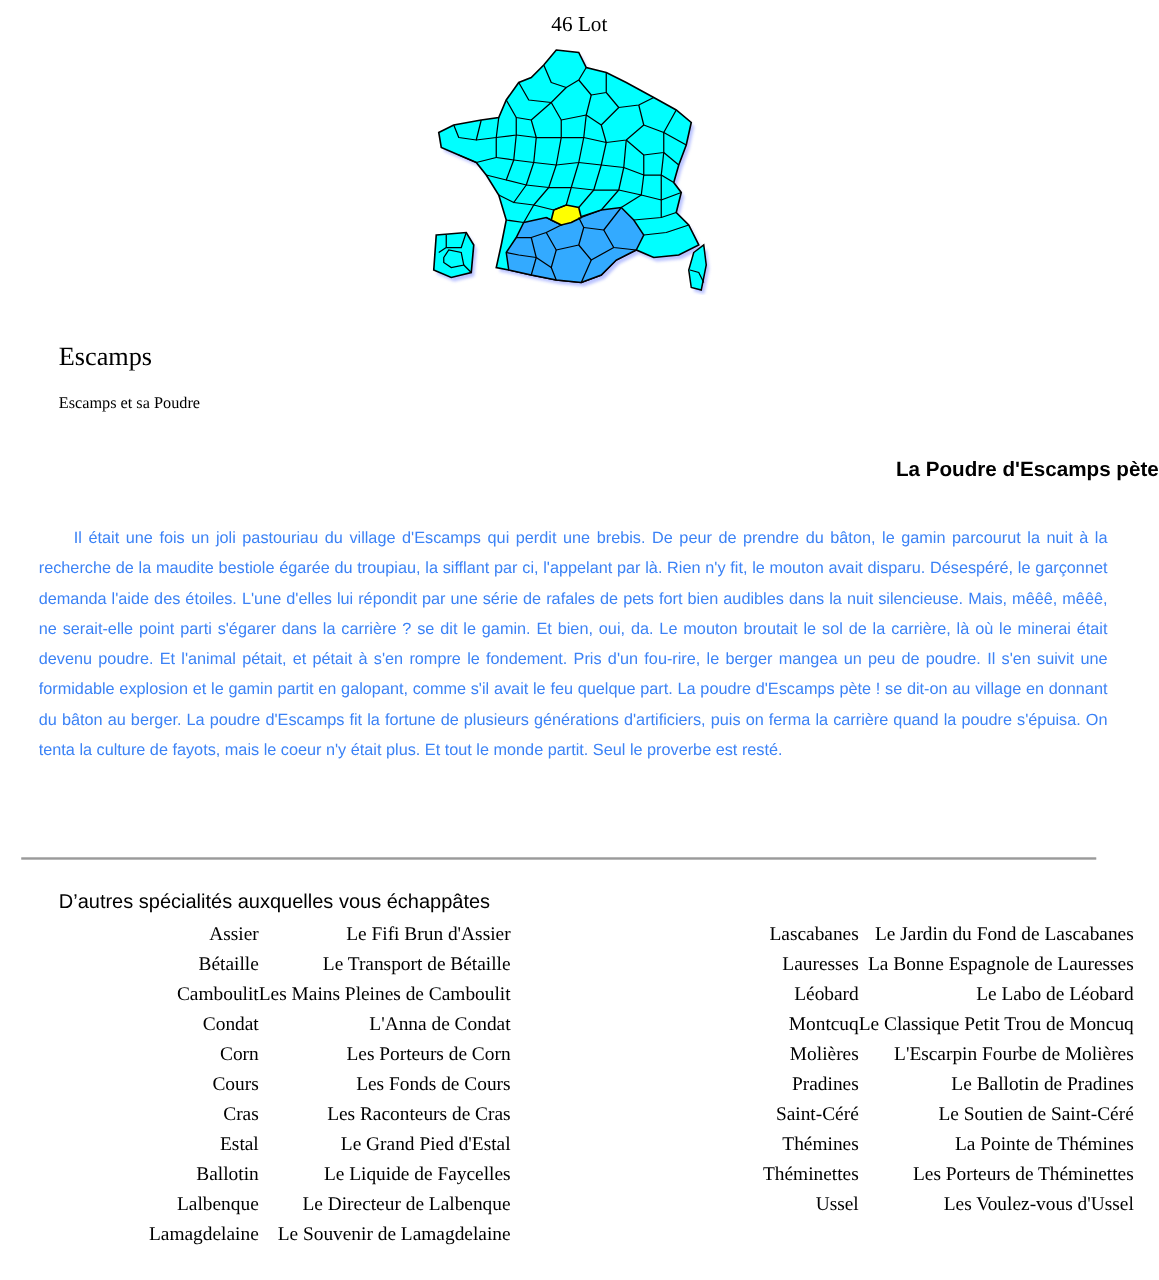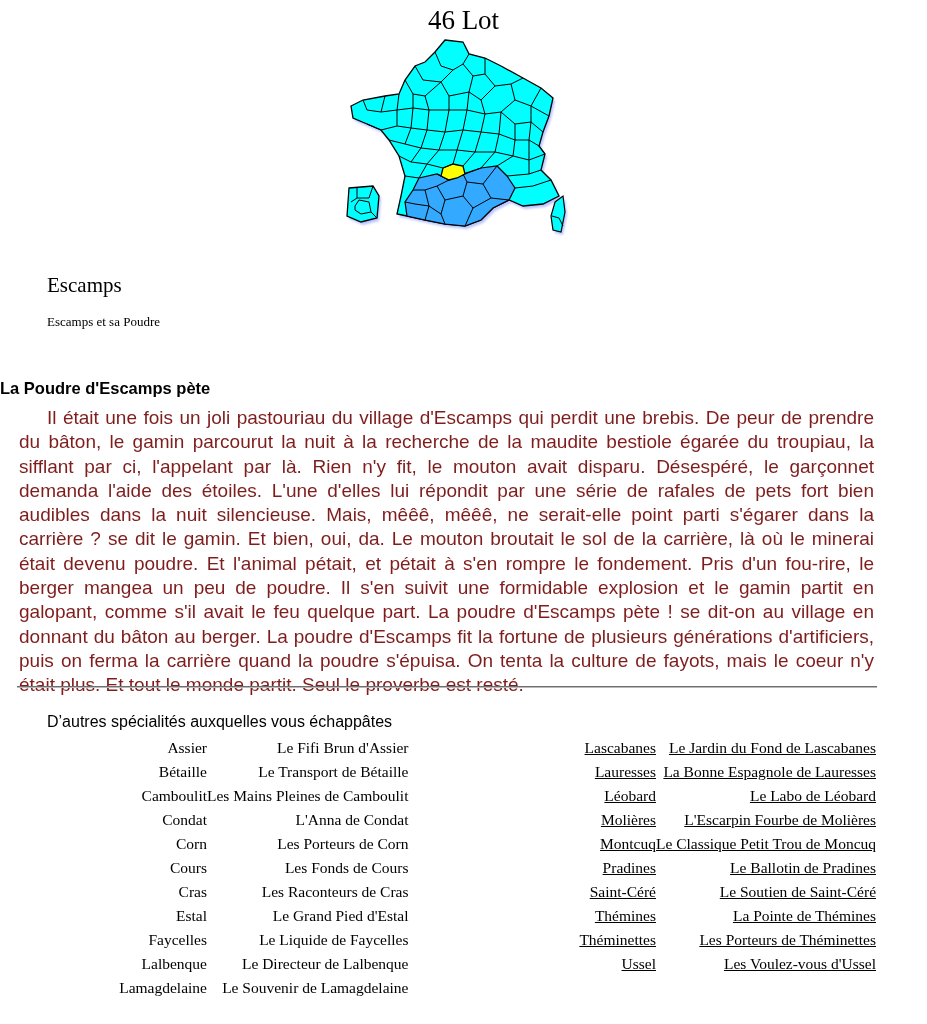--- a/index.html
+++ b/index.html
@@ -16,21 +16,21 @@
   }
   .serif { font-family: "Liberation Serif", "DejaVu Serif", serif; }
   .sans { font-family: "Liberation Sans", "DejaVu Sans", sans-serif; }
 
   .dept-title {
     position: absolute;
     left: 0;
     width: 927px;
     top: 6px;
     text-align: center;
-    font-size: 27px;
+    font-size: 17px;
     line-height: 28px;
   }
   .map-wrap {
     position: absolute;
     left: 345px;
     top: 36px;
     width: 240px;
     height: 200px;
   }
   .map-wrap svg { display: block; }
@@ -47,37 +47,36 @@
     left: 47px;
     top: 311px;
     font-size: 13px;
     line-height: 22px;
   }
   .story-title {
     position: absolute;
     left: 0;
     width: 927px;
     top: 365px;
-    text-align: left;
+    text-align: right;
     font-size: 16.5px;
     font-weight: bold;
     line-height: 22px;
-    margin-top: 12px;
   }
   .story {
     position: absolute;
     left: 19px;
     top: 406px;
     width: 855px;
-    font-size: 19px;
+    font-size: 13px;
     line-height: 24.3px;
     text-align: justify;
     text-indent: 28px;
-    margin: 0;
-    color: #7f1d1d;
+    margin: 12px;
+    color: #3b82f6;
   }
   .hr {
     position: absolute;
     left: 17px;
     top: 686px;
     width: 860px;
     height: 0;
     border-top: 1px solid #6e6e6e;
     border-bottom: 1px solid #b9b9b9;
   }
@@ -97,21 +96,21 @@
     text-align: right;
   }
   .spec-table td {
     padding: 0;
     white-space: nowrap;
     vertical-align: top;
     height: 24px;
   }
   .spec-left { left: 59px; }
   .spec-left td.town { width: 148px; }
-  .spec-right { left: 508px; text-decoration: underline; }
+  .spec-right { left: 539px; }
   .spec-right td.town { width: 148px; }
 </style>
 </head>
 <body>
 
 <div class="dept-title serif">46 Lot</div>
 
 <div class="map-wrap">
   <svg width="240" height="200" viewBox="0 0 240 200">
     <defs>
@@ -247,21 +246,21 @@
       </tr>
     <tr>
         <td class="town">Cras</td>
         <td>Les Raconteurs de Cras</td>
       </tr>
     <tr>
         <td class="town">Estal</td>
         <td>Le Grand Pied d'Estal</td>
       </tr>
     <tr>
-        <td class="town">Faycelles</td>
+        <td class="town">Ballotin</td>
         <td>Le Liquide de Faycelles</td>
       </tr>
     <tr>
         <td class="town">Lalbenque</td>
         <td>Le Directeur de Lalbenque</td>
       </tr>
     <tr>
         <td class="town">Lamagdelaine</td>
         <td>Le Souvenir de Lamagdelaine</td>
       </tr>
@@ -276,28 +275,28 @@
       </tr>
     <tr>
         <td class="town">Lauresses</td>
         <td>La Bonne Espagnole de Lauresses</td>
       </tr>
     <tr>
         <td class="town">Léobard</td>
         <td>Le Labo de Léobard</td>
       </tr>
     <tr>
+        <td class="town">Montcuq</td>
+        <td>Le Classique Petit Trou de Moncuq</td>
+      </tr>
+    <tr>
         <td class="town">Molières</td>
         <td>L'Escarpin Fourbe de Molières</td>
       </tr>
     <tr>
-        <td class="town">Montcuq</td>
-        <td>Le Classique Petit Trou de Moncuq</td>
-      </tr>
-    <tr>
         <td class="town">Pradines</td>
         <td>Le Ballotin de Pradines</td>
       </tr>
     <tr>
         <td class="town">Saint-Céré</td>
         <td>Le Soutien de Saint-Céré</td>
       </tr>
     <tr>
         <td class="town">Thémines</td>
         <td>La Pointe de Thémines</td>

